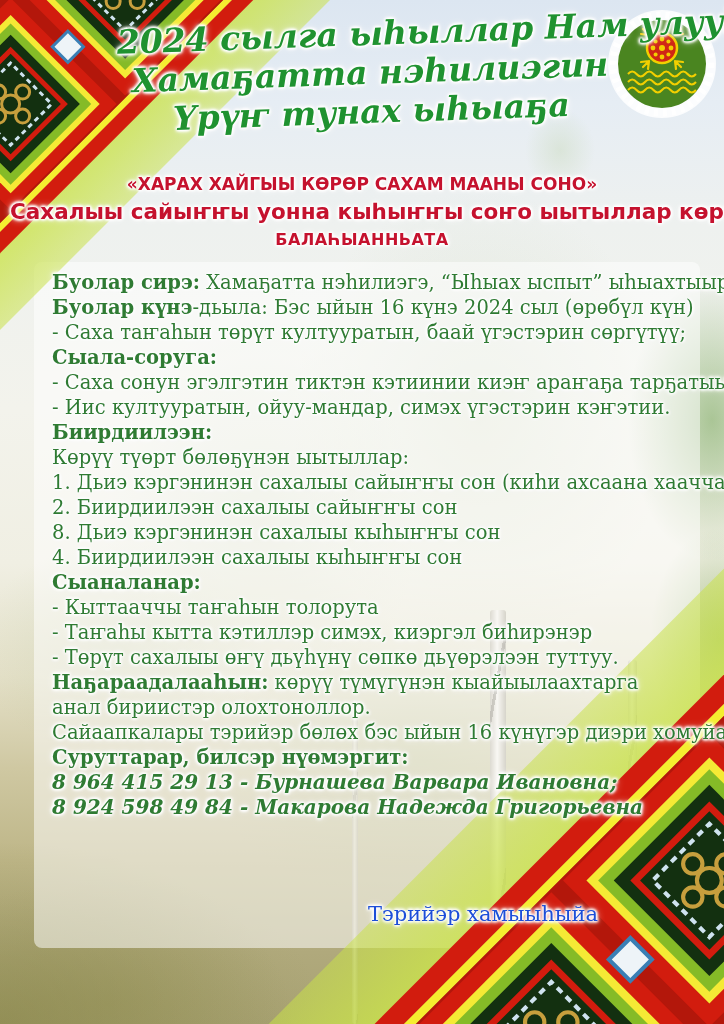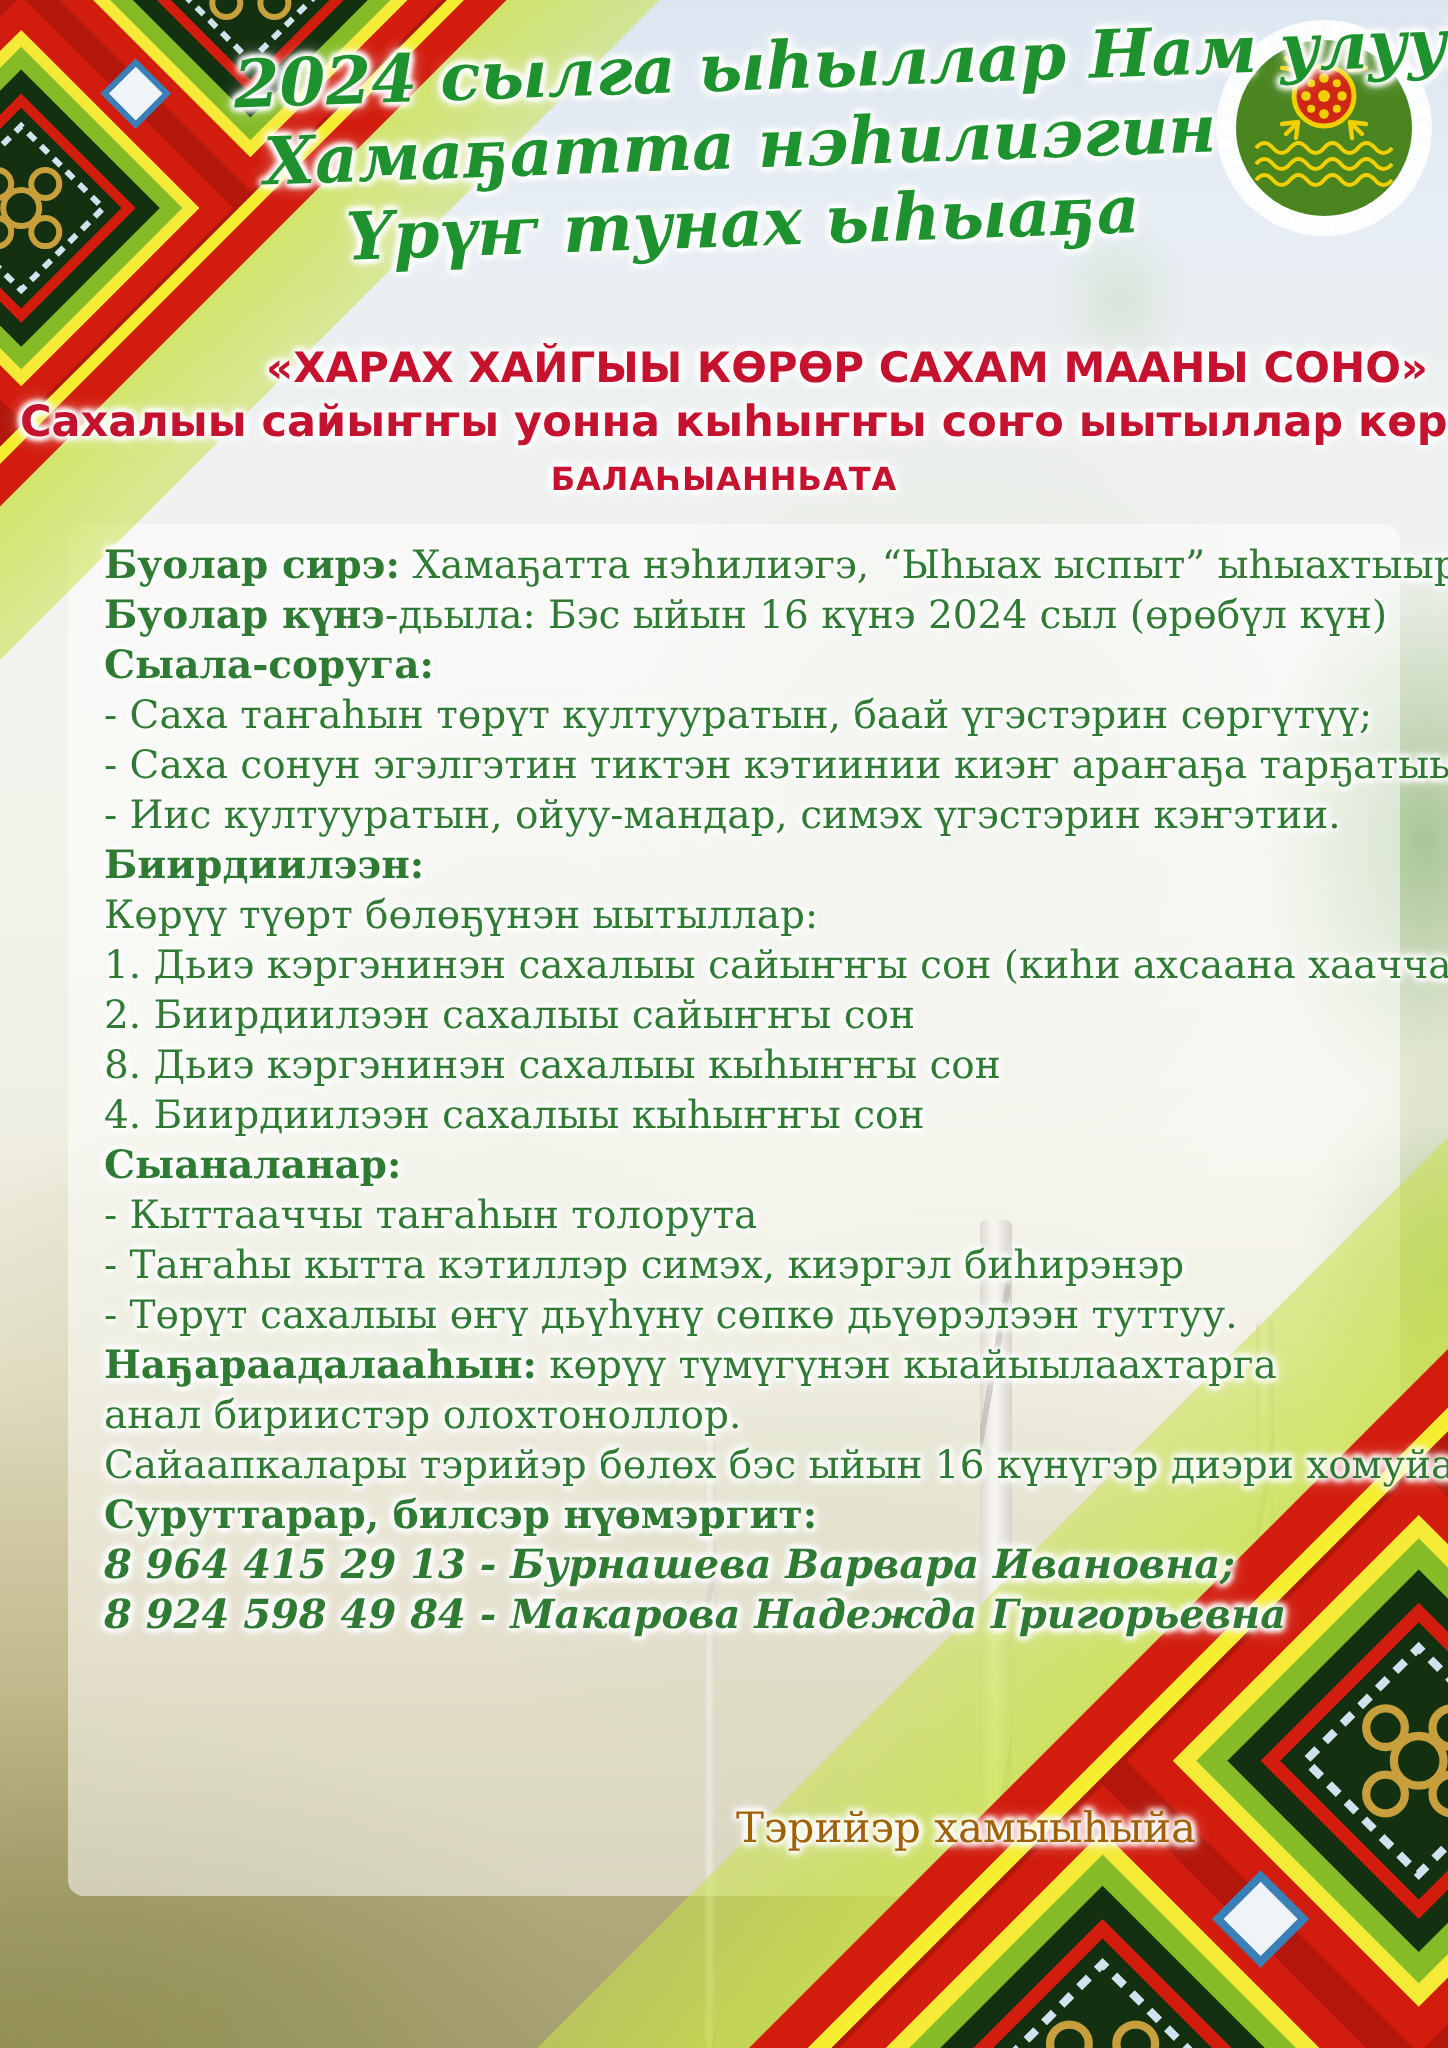--- a/index.html
+++ b/index.html
@@ -43,31 +43,31 @@
 
   
   .glow{text-shadow:0 0 3px #fff,0 0 5px #fff,0 0 9px rgba(255,255,255,.95),
     1px 1px 3px #fff,-1px -1px 3px #fff,1px -1px 3px #fff,-1px 1px 3px #fff;}
   .ribbon{position:absolute;z-index:5;left:118px;top:14px;width:504px;text-align:center;
     transform:rotate(-2deg);color:#1f9230;font-family:"DejaVu Serif","Liberation Serif",serif;
     font-style:italic;font-weight:bold;}
   .ribbon .r-line{font-size:33px;line-height:39px;white-space:nowrap;}
   .heading{position:absolute;z-index:5;left:10px;right:10px;top:170px;text-align:center;
     color:#c5122e;font-family:"DejaVu Sans","Liberation Sans",sans-serif;font-weight:bold;}
-  .heading .h1{font-size:21px;line-height:28px;white-space:nowrap;text-align:right;}
+  .heading .h1{font-size:17px;line-height:28px;white-space:nowrap;}
   .heading .h2{font-size:21.5px;line-height:27px;white-space:nowrap;}
   .heading .h3{font-size:16px;line-height:29px;letter-spacing:.5px;}
   .body-text{position:absolute;z-index:5;left:52px;top:270px;width:660px;
     color:#2f7b33;font-size:19.5px;line-height:25px;}
   .body-text .line{white-space:nowrap;}
   .body-text .lbl{font-weight:bold;}
   .body-text .gap{}
   .body-text .phone{font-weight:bold;font-style:italic;font-size:20px;}
   .signature{position:absolute;z-index:5;left:0;right:126px;top:902px;text-align:right;
-    color:#a16207;font-size:21px;font-weight:500;}
+    color:#1d4ed8;font-size:21px;font-weight:500;}
 </style>
 </head>
 <body>
 
 <div class="poster">
 
   <div class="bg-sky"></div>
   <div class="bg-grassshade"></div>
   <div class="bg-foliage"></div>
   <div class="trunk trunk1"></div>
@@ -160,22 +160,22 @@
 
   <div class="heading glow">
     <div class="h1">«ХАРАХ ХАЙГЫЫ КӨРӨР САХАМ МААНЫ СОНО»</div>
     <div class="h2">Сахалыы сайыҥҥы уонна кыһыҥҥы соҥо ыытыллар көрүү</div>
     <div class="h3">БАЛАҺЫАННЬАТА</div>
   </div>
 
   <div class="body-text glow">
       <div class="line"><span class="lbl">Буолар сирэ:</span><span> Хамаҕатта нэһилиэгэ, “Ыһыах ыспыт” ыһыахтыыр сир</span></div>
       <div class="line"><span class="lbl">Буолар күнэ</span><span>-дьыла: Бэс ыйын 16 күнэ 2024 сыл (өрөбүл күн)</span></div>
+      <div class="line"><span>- Саха таҥаһын төрүт култууратын, баай үгэстэрин сөргүтүү;</span></div>
       <div class="line"><span class="lbl">Сыала-соруга:</span></div>
-      <div class="line"><span>- Саха таҥаһын төрүт култууратын, баай үгэстэрин сөргүтүү;</span></div>
       <div class="line"><span>- Саха сонун эгэлгэтин тиктэн кэтиинии киэҥ араҥаҕа тарҕатыы;</span></div>
       <div class="line"><span>- Иис култууратын, ойуу-мандар, симэх үгэстэрин кэҥэтии.</span></div>
       <div class="line"><span class="lbl">Биирдиилээн:</span></div>
       <div class="line"><span>Көрүү түөрт бөлөҕүнэн ыытыллар:</span></div>
       <div class="line"><span>1. Дьиэ кэргэнинэн сахалыы сайыҥҥы сон (киһи ахсаана хааччахтаммат)</span></div>
       <div class="line"><span>2. Биирдиилээн сахалыы сайыҥҥы сон</span></div>
       <div class="line"><span>8. Дьиэ кэргэнинэн сахалыы кыһыҥҥы сон</span></div>
       <div class="line"><span>4. Биирдиилээн сахалыы кыһыҥҥы сон</span></div>
       <div class="line"><span class="lbl">Сыаналанар:</span></div>
       <div class="line"><span>- Кыттааччы таҥаһын толорута</span></div>

